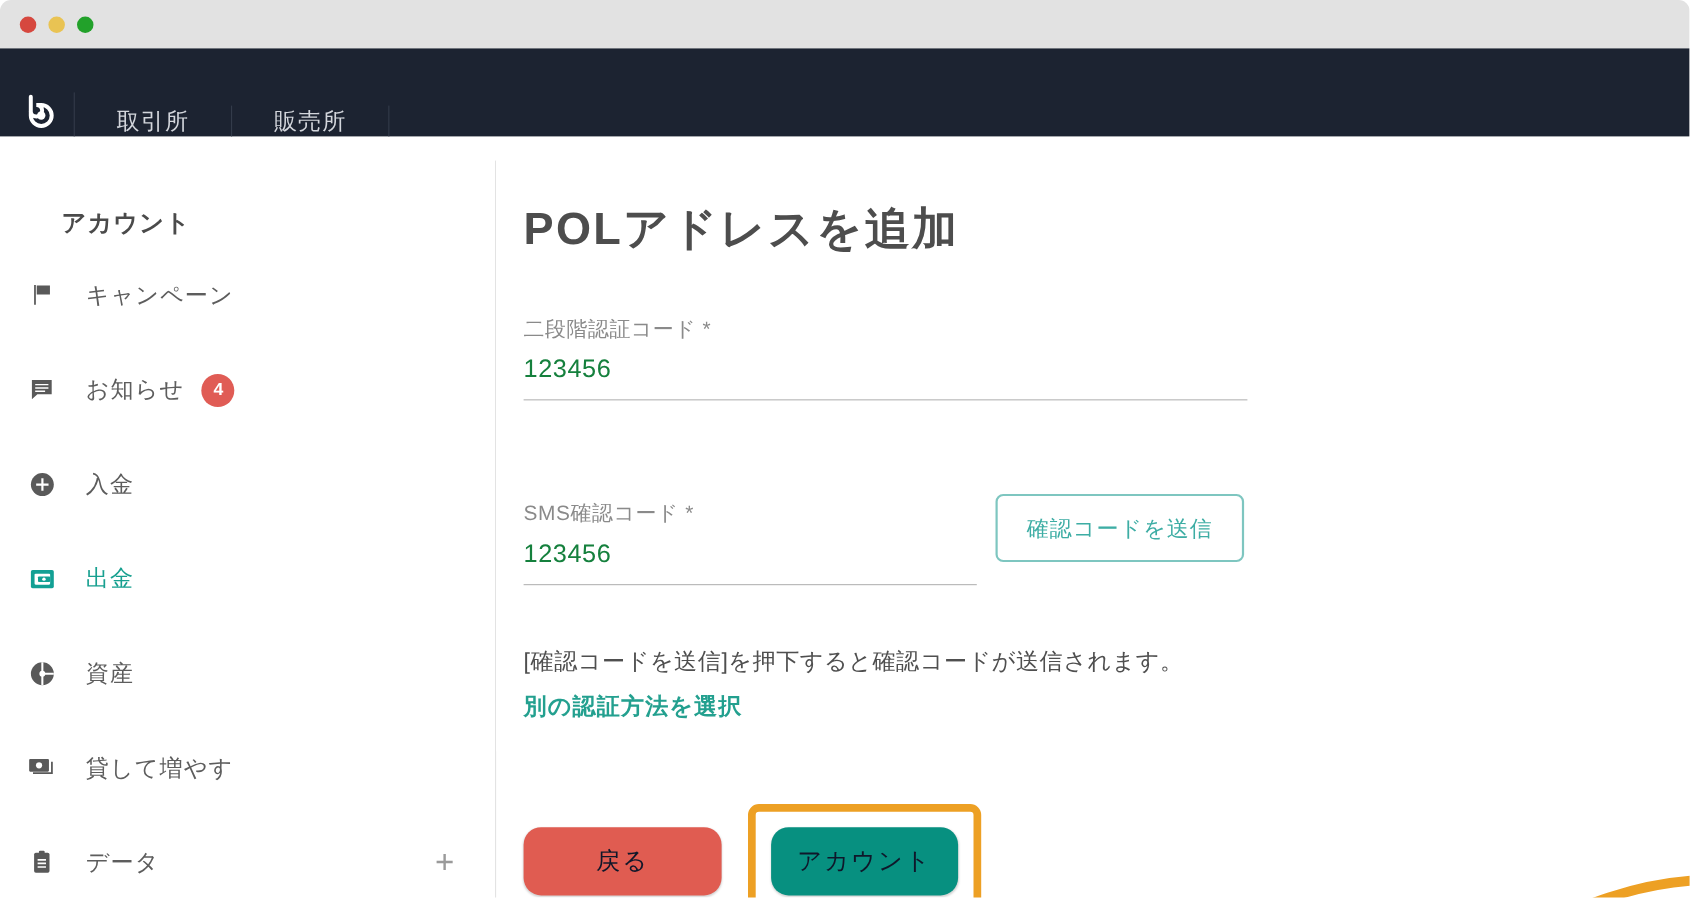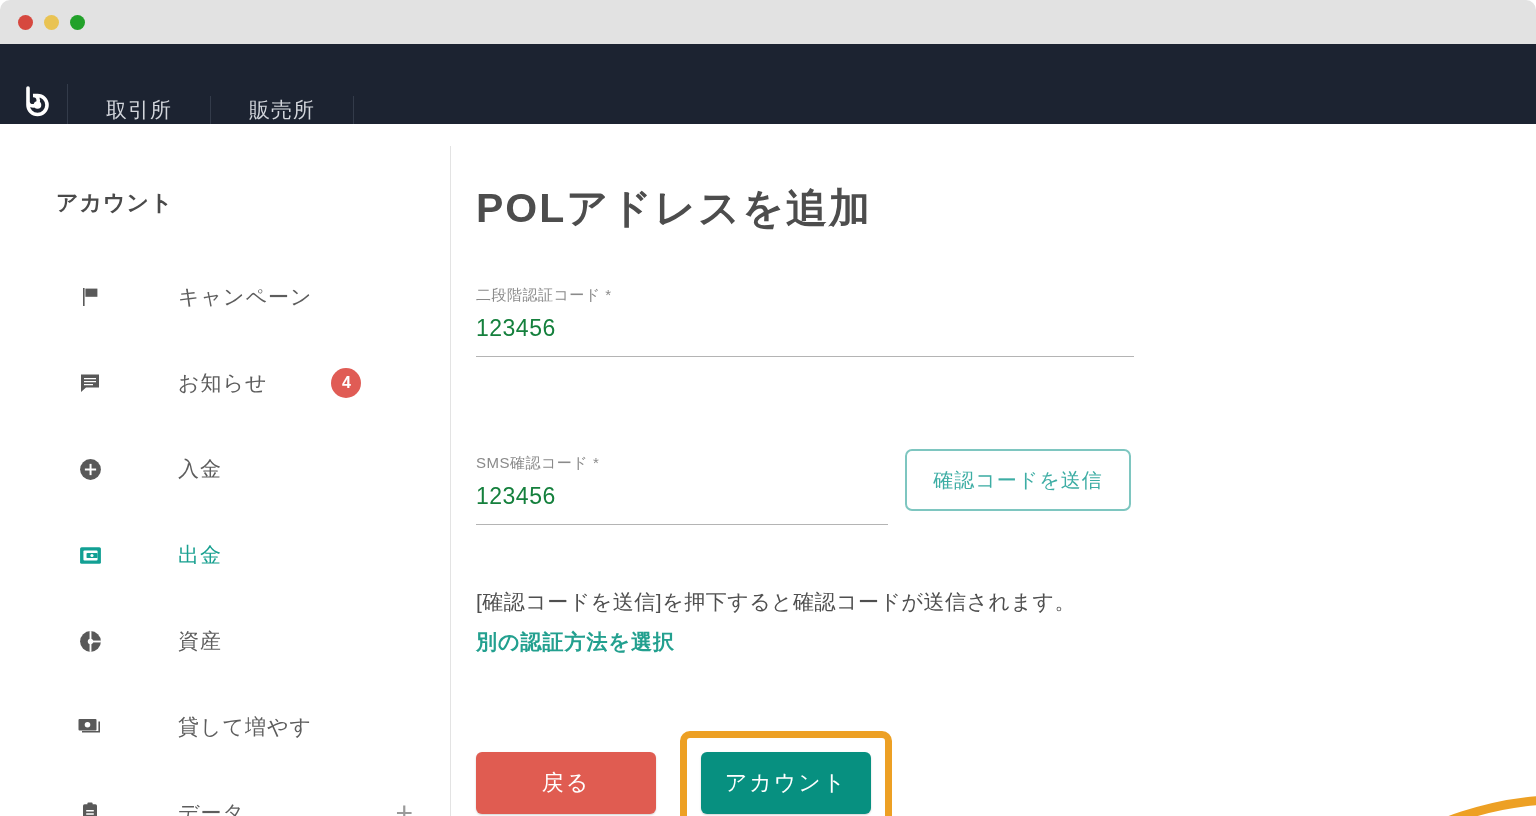--- a/index.html
+++ b/index.html
@@ -112,26 +112,25 @@
   }
   .side-list {
     position: absolute;
     top: 108px;
     left: 0;
     width: 451px;
   }
   .side-item {
     height: 86px;
     display: flex;
-    align-items: center;
-    padding-left: 76px;
+    align-items: flex-start;
+    padding-left: 24px;
     padding-right: 38px;
     box-sizing: border-box;
     cursor: pointer;
-    gap: 48px;
   }
   .side-ico {
     width: 28px;
     height: 28px;
     flex: 0 0 28px;
     display: flex;
     align-items: center;
     justify-content: center;
     color: #595959;
   }
@@ -185,21 +184,21 @@
   }
 
   .field {
     position: absolute;
     left: 25px;
   }
   .field-1 { top: 140px; width: 658px; }
   .field-2 { top: 308px; width: 412px; }
 
   .field-label {
-    font-size: 15px;
+    font-size: 19px;
     color: #8a8a8a;
     letter-spacing: 0.5px;
     margin-bottom: 10px;
   }
   .field-value {
     font-size: 23px;
     color: #15803d;
     padding-bottom: 14px;
     border-bottom: 1px solid #b4b4b4;
     letter-spacing: 0.5px;
@@ -248,22 +247,22 @@
 
   .actions {
     position: absolute;
     left: 25px;
     top: 585px;
     display: flex;
     align-items: center;
   }
   .btn {
     border: none;
-    border-radius: 6px;
-    color: #ffffff;
+    border-radius: 16px;
+    color: #0f172a;
     font-size: 22px;
     letter-spacing: 2px;
     font-family: inherit;
     cursor: pointer;
     display: flex;
     align-items: center;
     justify-content: center;
     box-shadow: 0 1px 2px rgba(0,0,0,0.18);
   }
   .btn-back {

